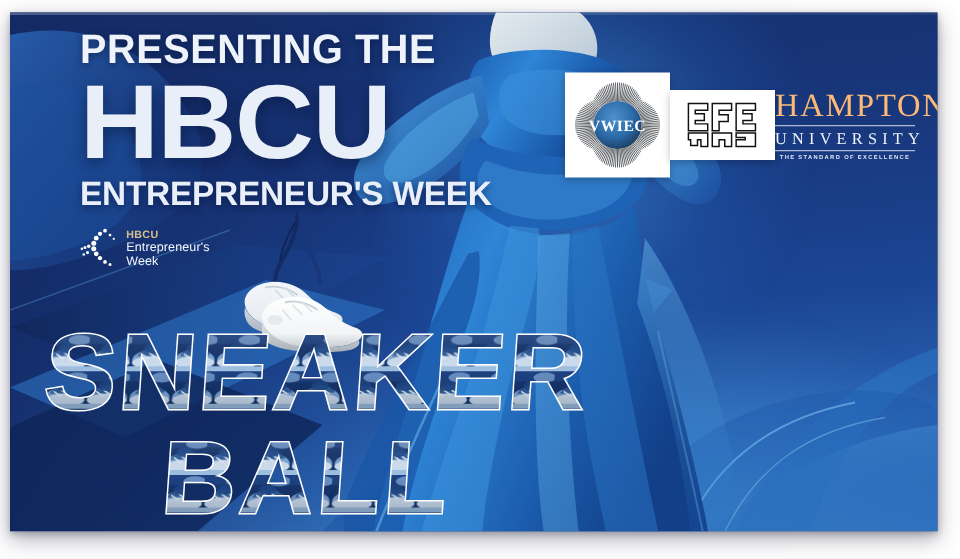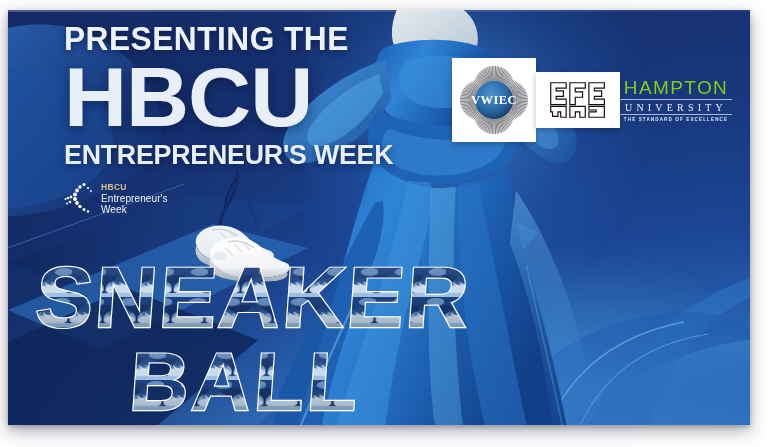--- a/index.html
+++ b/index.html
@@ -104,25 +104,25 @@
                box-shadow:0 2px 6px rgba(0,0,0,.25); }
   .logo-vwiec svg{ width:100%; height:100%; display:block; }
 
   .logo-efe{ width:84px; height:56px; background:#ffffff;
              box-shadow:0 2px 6px rgba(0,0,0,.25);
              display:flex; align-items:center; justify-content:center; }
   .logo-efe svg{ width:60px; height:40px; display:block; }
 
   .logo-hampton{ width:112px; text-align:center; color:#ffffff; }
   .logo-hampton .h1{
-    font-family:Liberation Sans, sans-serif; font-size:19px; letter-spacing:1.4px;
-    line-height:1; color:#84cc16;
+    font-family:Liberation Serif, serif; font-size:26px; letter-spacing:1.4px;
+    line-height:1; color:#fdba74;
   }
   .logo-hampton .h2{
-    font-family:"Liberation Serif", serif; font-size:10px; letter-spacing:4.2px;
+    font-family:"Liberation Serif", serif; font-size:13px; letter-spacing:4.2px;
     margin-top:2px; padding-top:2px; border-top:1px solid rgba(255,255,255,.65);
     border-bottom:1px solid rgba(255,255,255,.65); padding-bottom:1px;
     color:#f0f4fb;
   }
   .logo-hampton .h3{
     font-size:4.6px; letter-spacing:1.1px; margin-top:2.5px; font-weight:bold;
     color:#dde6f5;
   }
 
   

